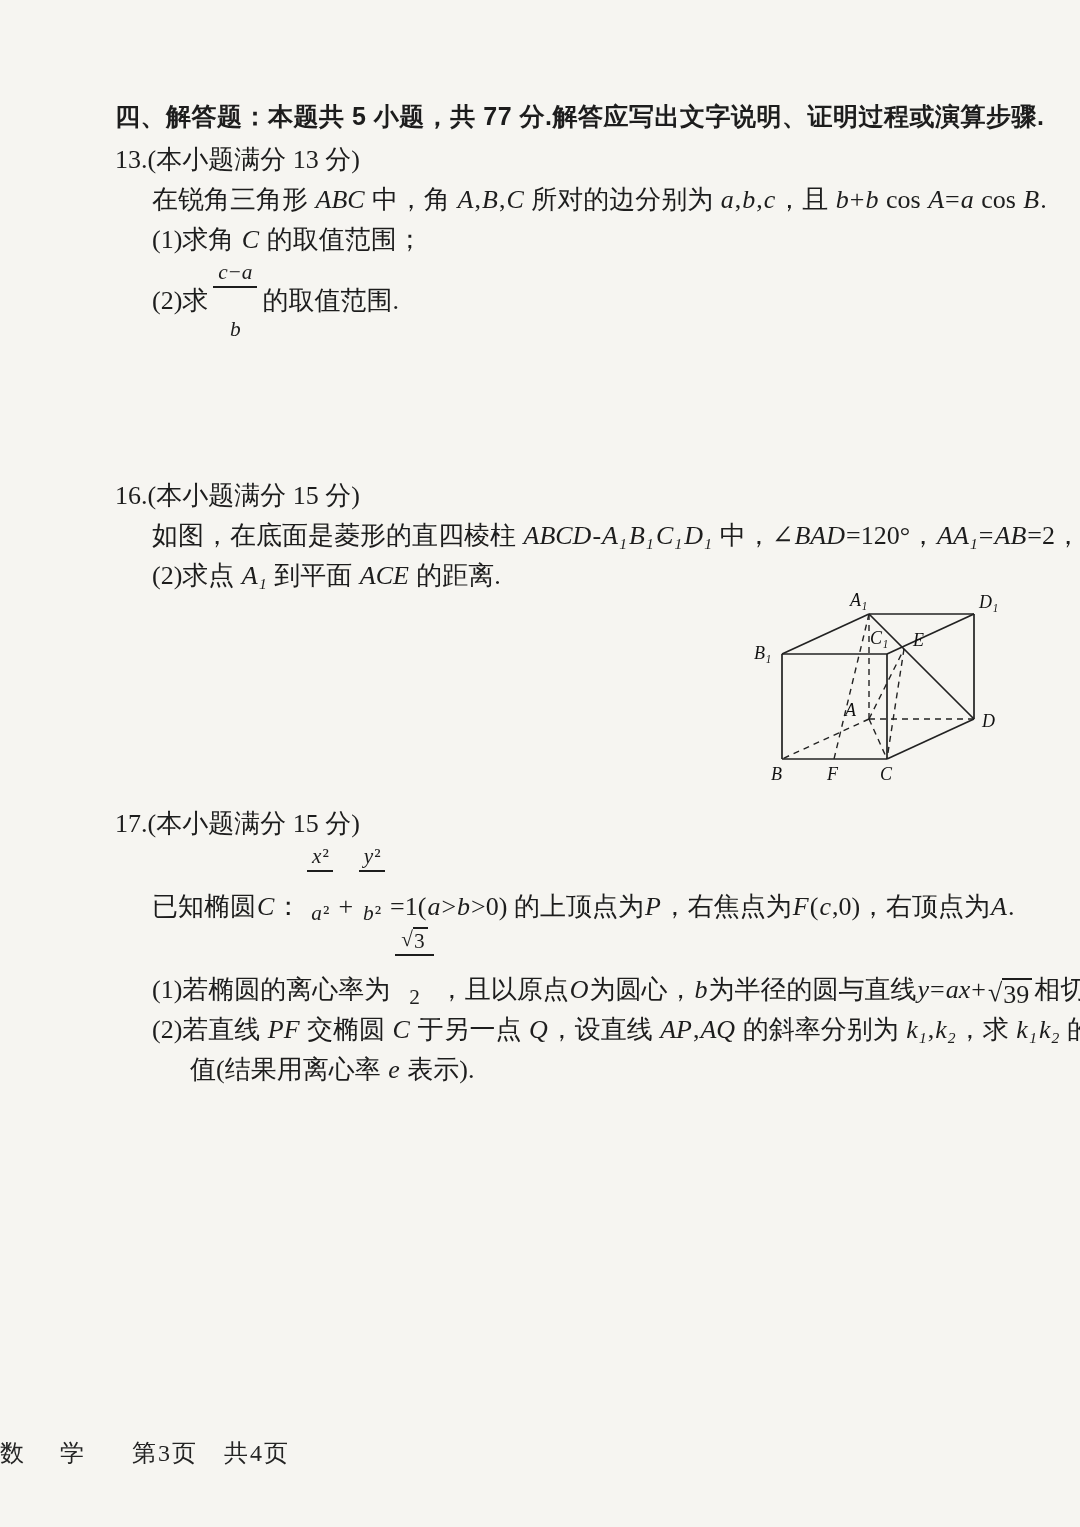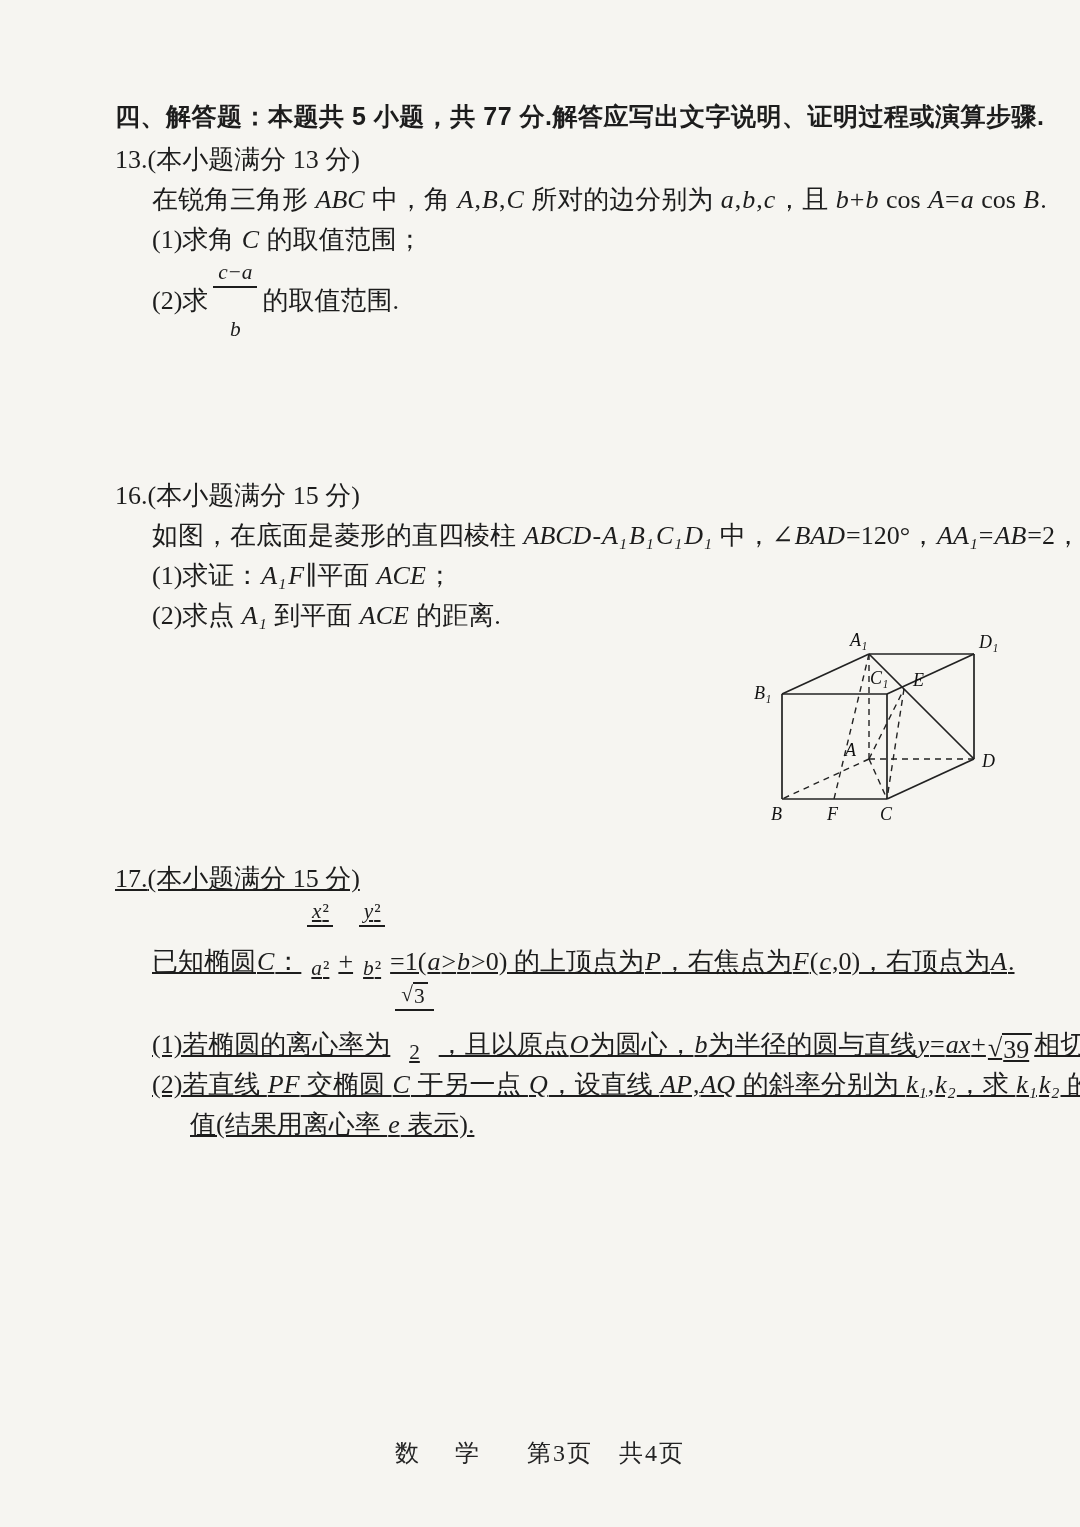--- a/index.html
+++ b/index.html
@@ -17,21 +17,21 @@
     font-size:26px;line-height:40px;
   }
   .section-header{
     font-family:"Liberation Sans","DejaVu Sans",sans-serif;
     font-weight:700;font-size:25px;line-height:40px;
     white-space:nowrap;letter-spacing:0.5px;
   }
   .problem{margin:0;}
   #p15{margin-top:4px;}
   #p16{margin-top:134px;}
-  #p17{margin-top:28px;text-decoration:underline;}
+  #p17{margin-top:13px;}
   .prob-head{white-space:nowrap;}
   .prob-body{margin-left:37px;}
   .line{white-space:nowrap;min-height:40px;}
   .line.tall{display:flex;align-items:center;min-height:64px;}
   .line.tall72{display:flex;align-items:flex-end;min-height:72px;}
   .line.indent{padding-left:38px;}
   
   i.mv{font-style:italic;font-family:"Liberation Serif","DejaVu Serif",serif;padding:0 1px;}
   .frac{
     display:inline-flex;flex-direction:column;align-items:center;
@@ -41,21 +41,21 @@
   .frac .den{display:block;padding:1px 4px 0;}
   .sqrt{display:inline-flex;align-items:flex-start;vertical-align:baseline;margin:0 2px;}
   .sqrt .rad{line-height:1.15;}
   .sqrt .rc{border-top:2px solid #1d1d1d;padding:0 3px 0 1px;line-height:1.15;}
   
   .figure-wrap{margin-left:580px;margin-top:-10px;height:205px;}
   #prism-svg .edge{stroke:#222;fill:none;}
   #prism-svg text{font-family:"Liberation Serif","DejaVu Serif",serif;font-style:italic;font-size:18px;fill:#111;}
   .footer{
     position:absolute;left:0;right:0;top:1437px;
-    text-align:center;font-size:24px;color:#242424;
+    font-size:24px;color:#242424;
     font-family:"Liberation Serif","DejaVu Serif",serif;
   }
   .footer .fs{margin-right:42px;letter-spacing:6px;}
   .footer .fp{letter-spacing:2px;}
 </style>
 </head>
 <body>
 
 <div class="page">
   <div class="content">
@@ -71,21 +71,20 @@
               <span class="num"><i class="mv">c</i>−<i class="mv">a</i></span>
               <span class="den"><i class="mv">b</i></span>
             </span>的取值范围.</div>
       </div>
     </div>
 
     <div class="problem" id="p16">
       <div class="prob-head"><span>16.</span><span>(本小题满分 15 分)</span></div>
       <div class="prob-body">
         <div class="line">如图，在底面是菱形的直四棱柱 <i class="mv">ABCD</i>-<i class="mv">A₁</i><i class="mv">B₁</i><i class="mv">C₁</i><i class="mv">D₁</i> 中，∠<i class="mv">BAD</i>=120°，<i class="mv">AA₁</i>=<i class="mv">AB</i>=2，</div>
-        <div class="line">(1)求证：<i class="mv">A₁</i><i class="mv">F</i>∥平面 <i class="mv">ACE</i>；</div>
         <div class="line">(2)求点 <i class="mv">A₁</i> 到平面 <i class="mv">ACE</i> 的距离.</div>
         <div class="figure-wrap">
           <svg id="prism-svg" width="300" height="205" viewBox="0 0 300 205">
               <line x1="137" y1="28" x2="50" y2="68" class="edge" stroke-width="1.7"></line>
               <line x1="137" y1="28" x2="242" y2="28" class="edge" stroke-width="1.7"></line>
               <line x1="50" y1="68" x2="155" y2="68" class="edge" stroke-width="1.7"></line>
               <line x1="155" y1="68" x2="242" y2="28" class="edge" stroke-width="1.7"></line>
               <line x1="50" y1="68" x2="50" y2="173" class="edge" stroke-width="1.7"></line>
               <line x1="155" y1="68" x2="155" y2="173" class="edge" stroke-width="1.7"></line>
               <line x1="242" y1="28" x2="242" y2="133" class="edge" stroke-width="1.7"></line>

